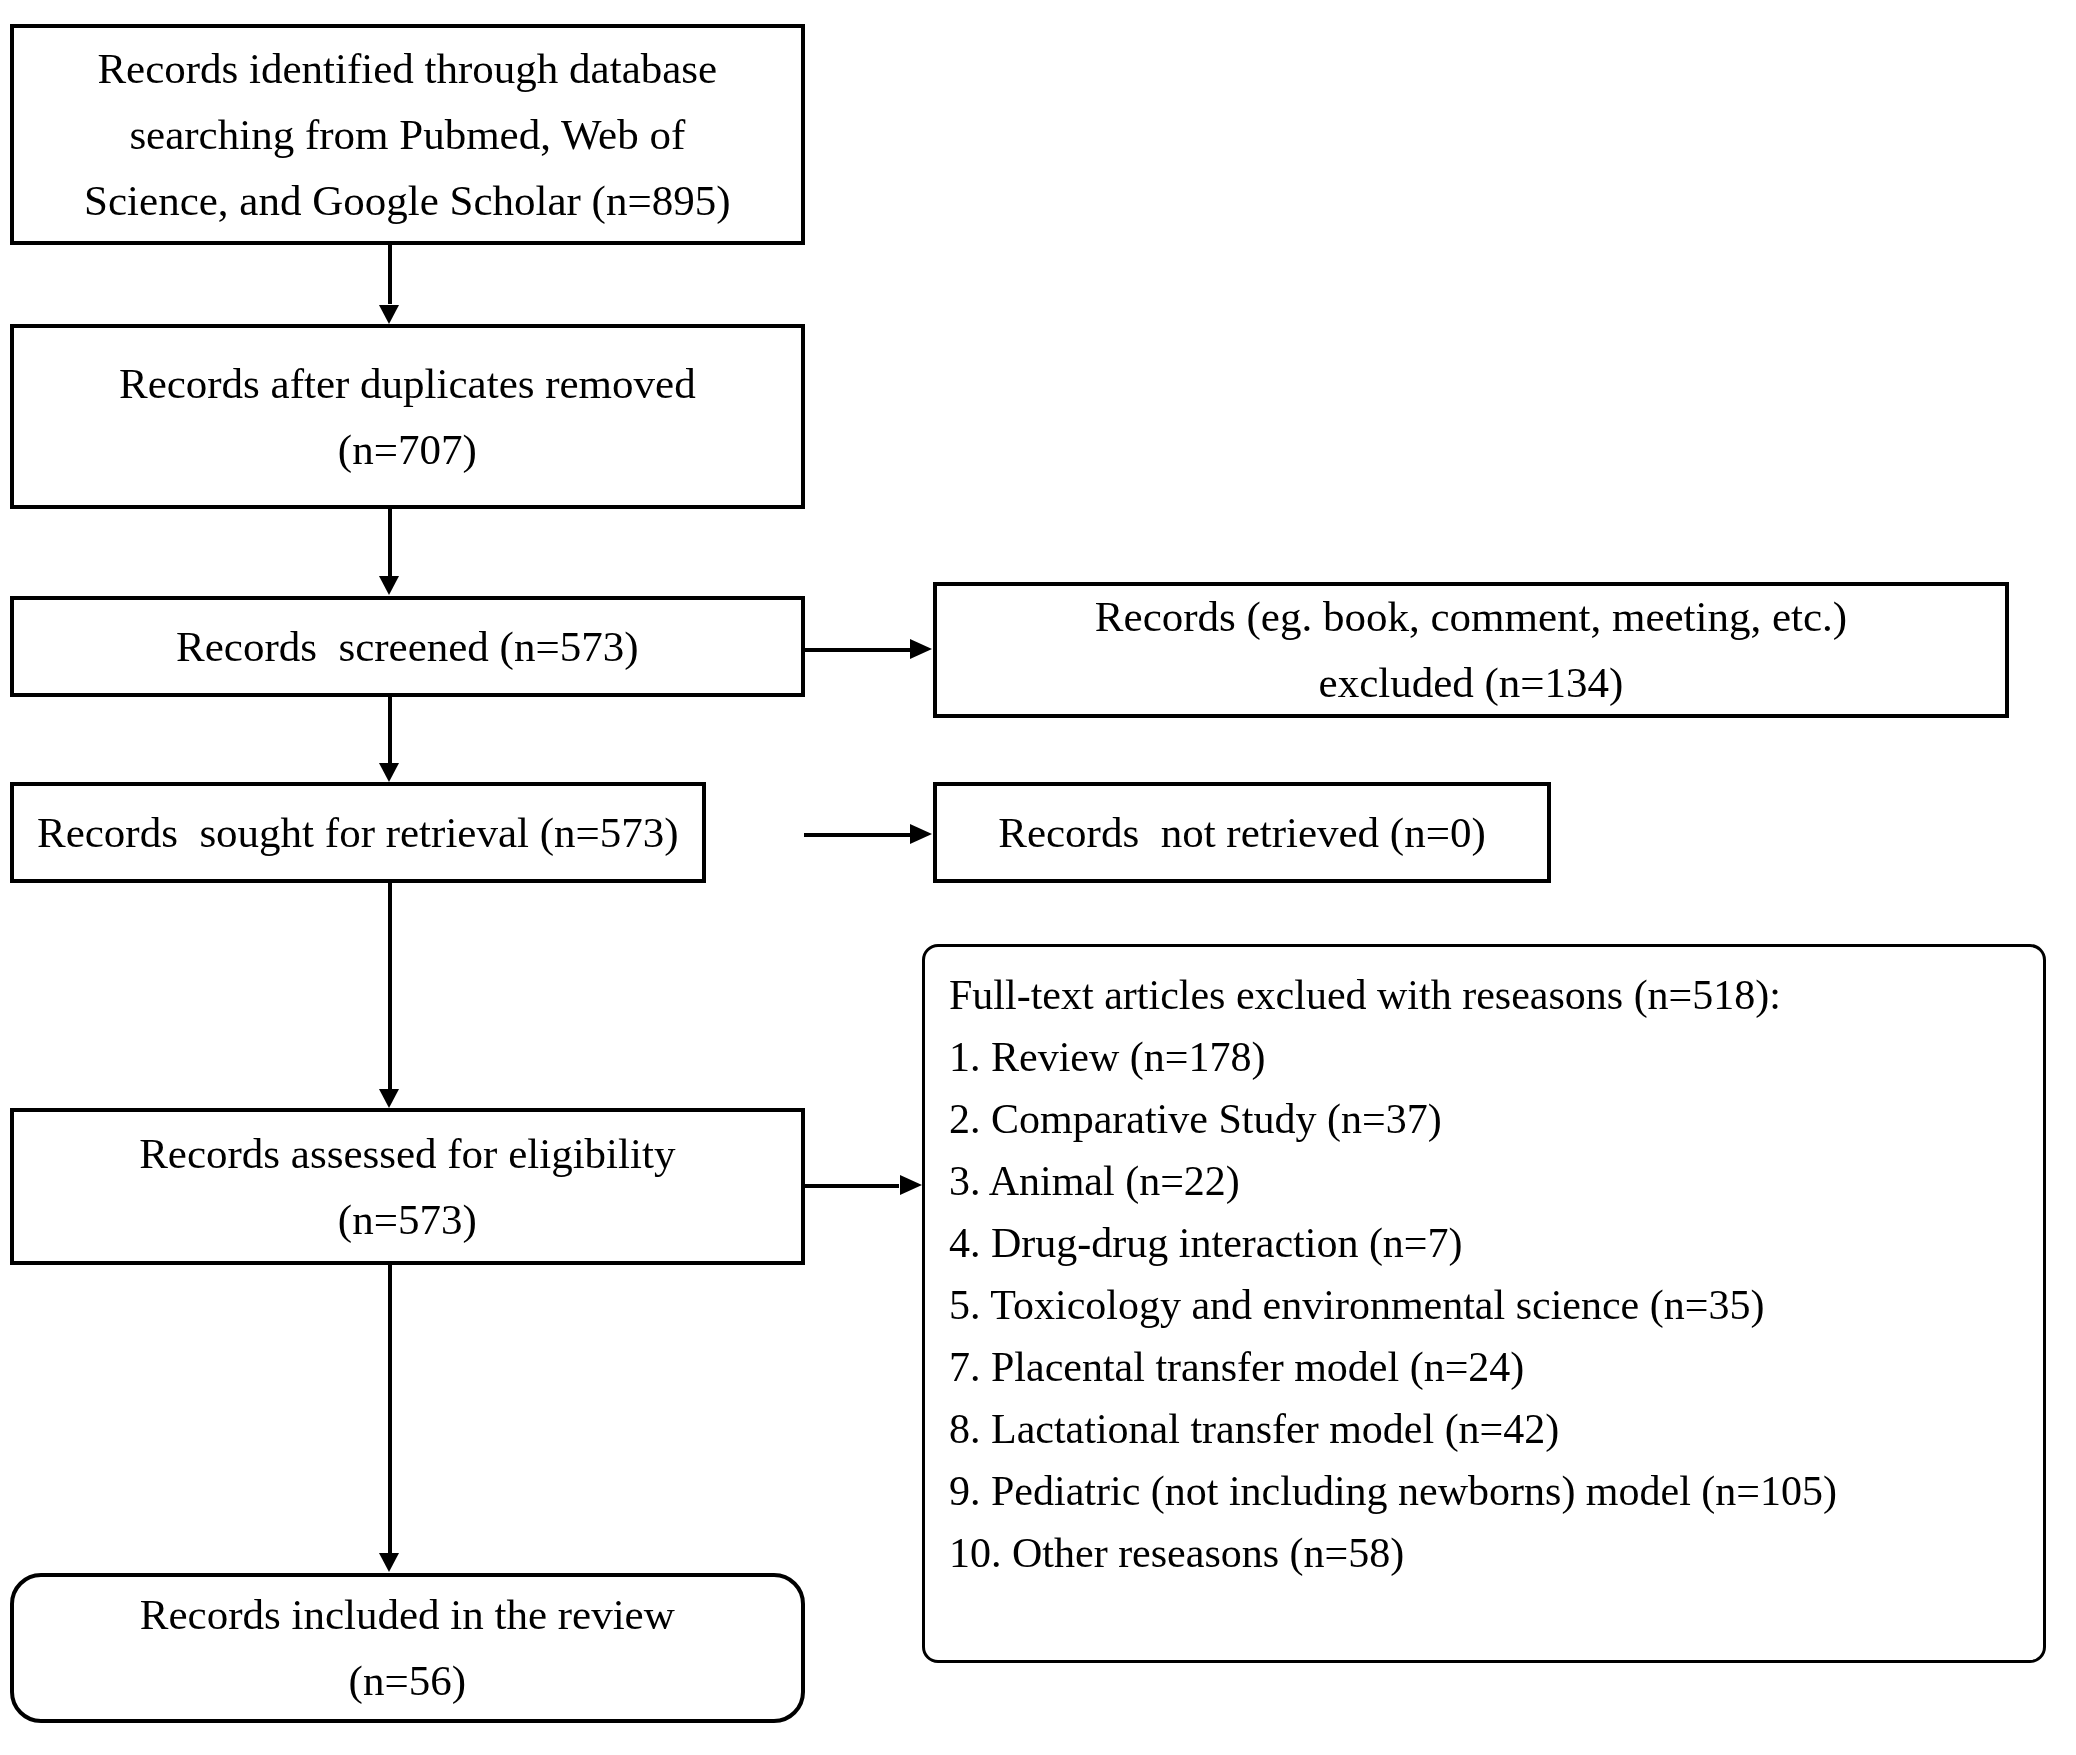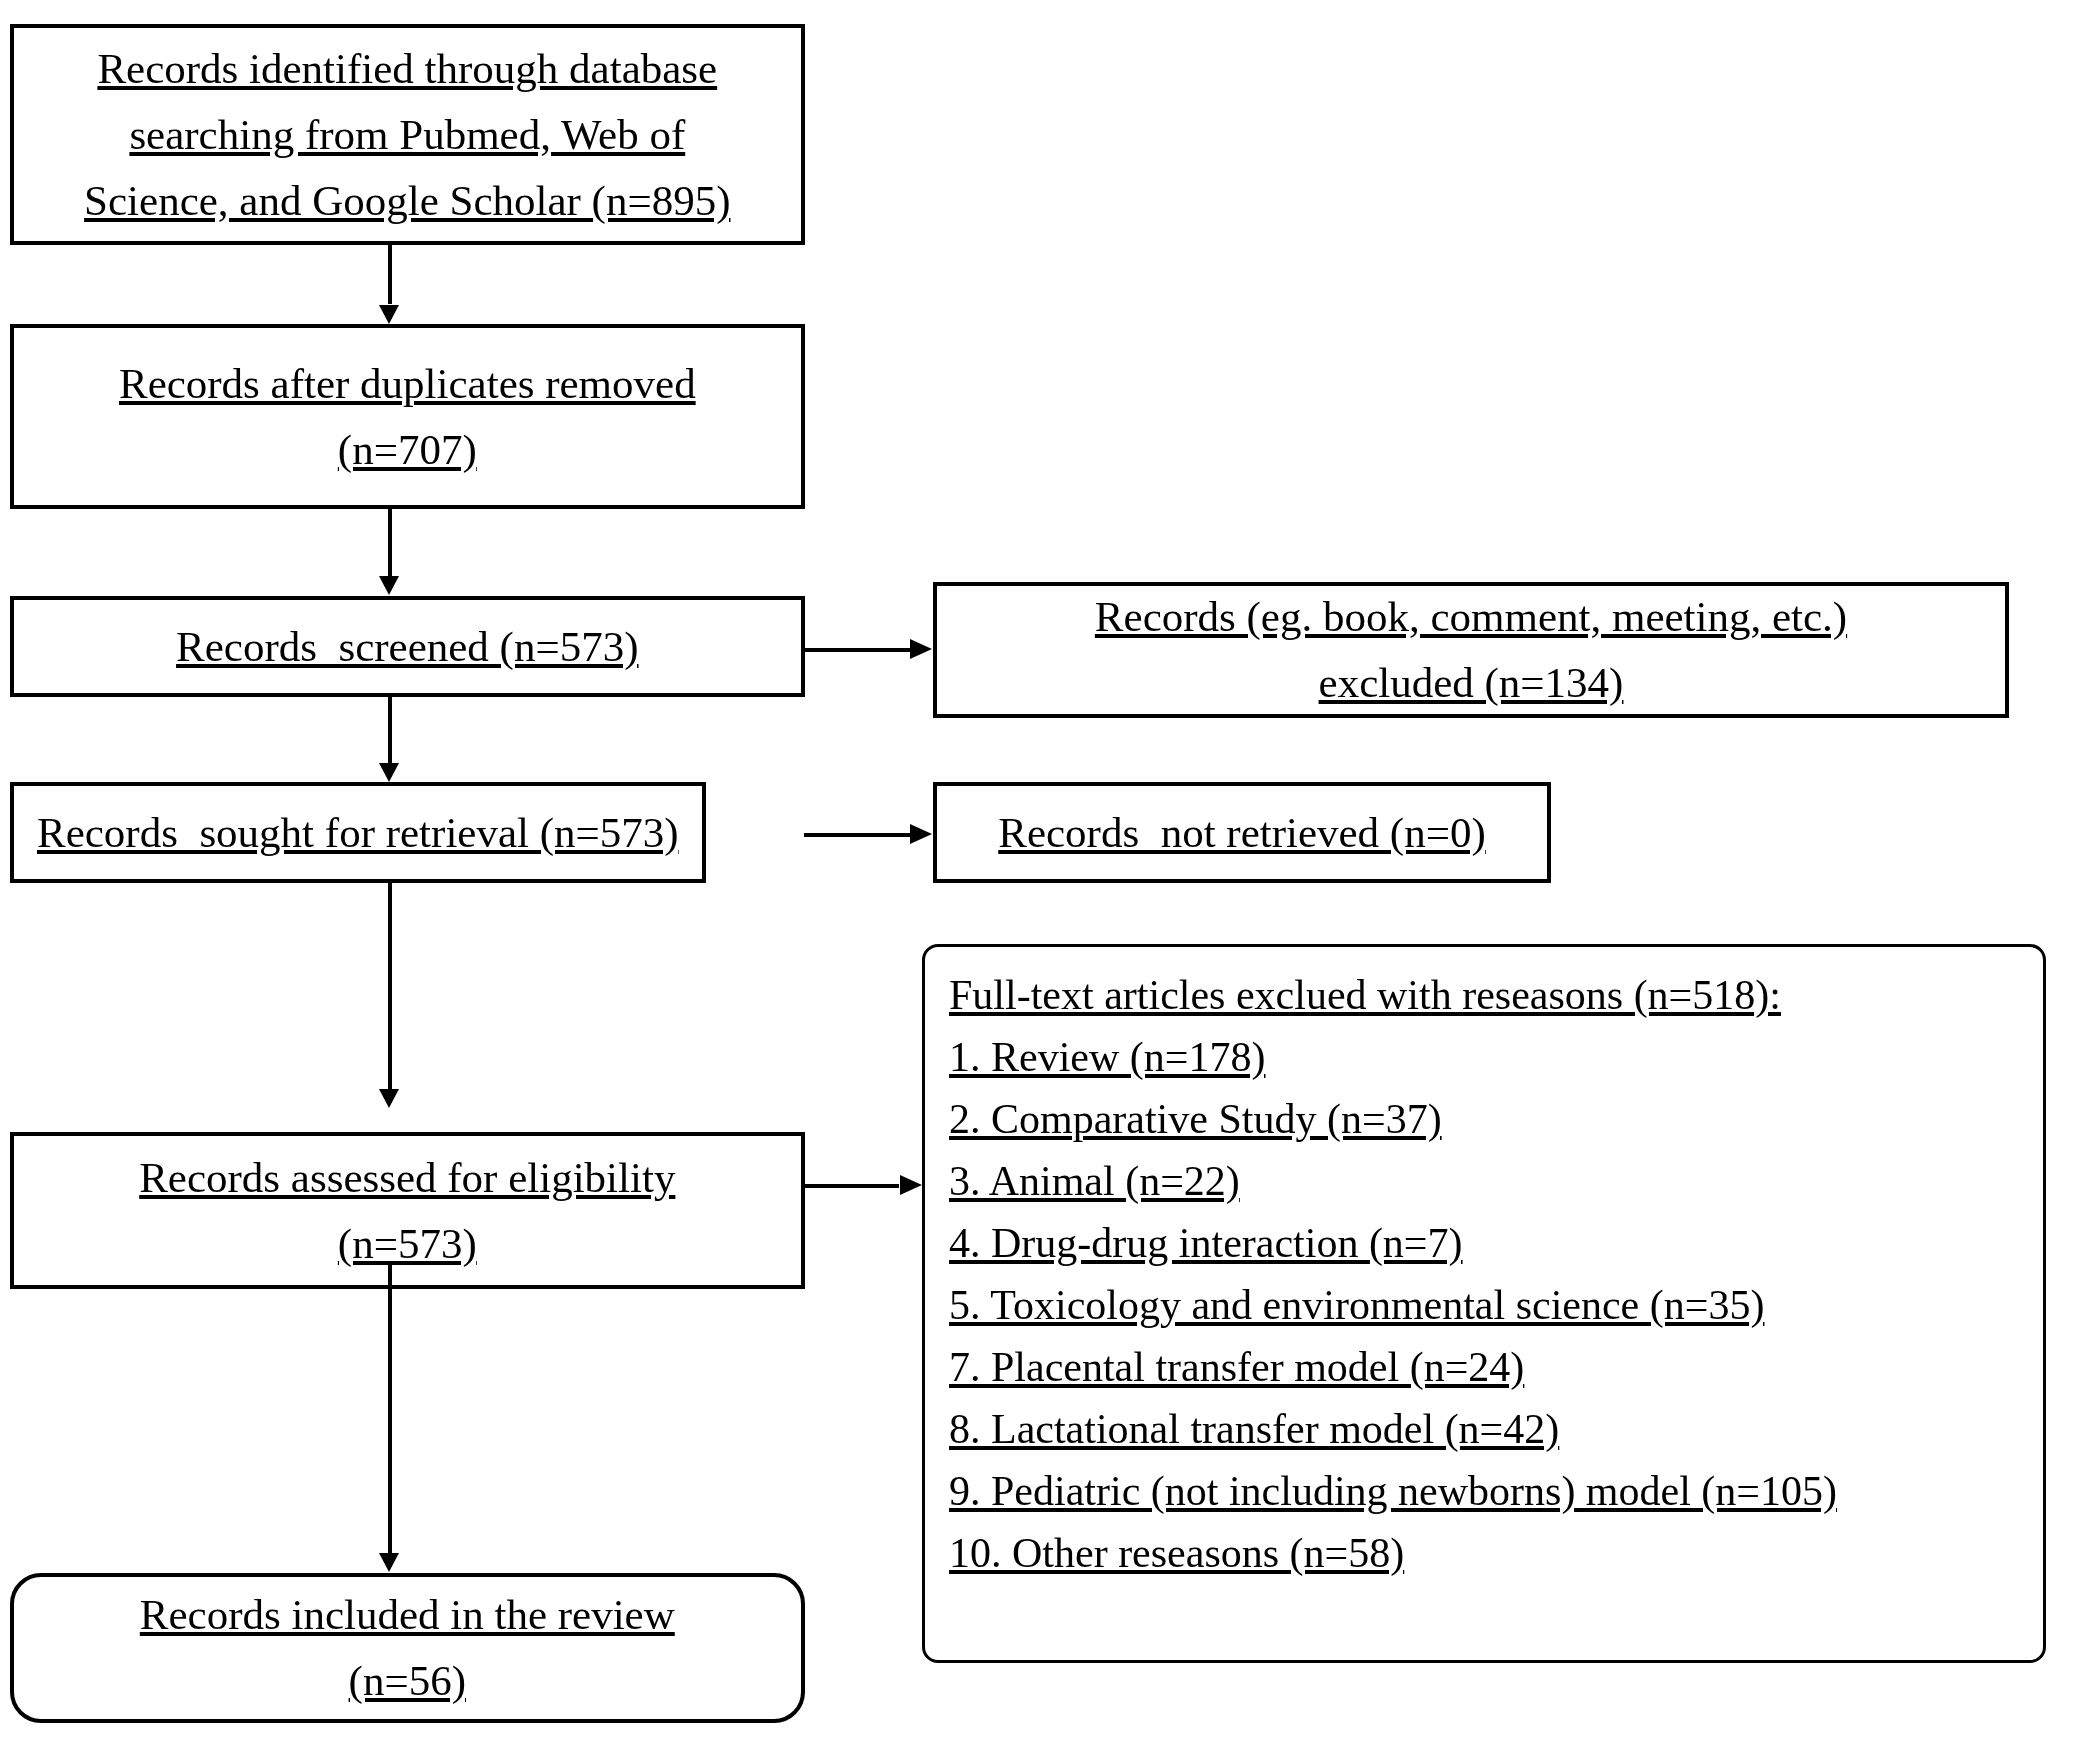--- a/index.html
+++ b/index.html
@@ -16,21 +16,21 @@
     box-sizing:border-box;
     border:4.2px solid #000000;
     background:#ffffff;
     display:flex;
     flex-direction:column;
     align-items:center;
     justify-content:center;
     text-align:center;
     font-size:43px;
   }
-  .bline{line-height:66px;white-space:pre;text-decoration:underline;}
+  .bline{line-height:66px;white-space:pre;}
   .fulltext{
     border-width:3.5px;
     align-items:flex-start;
     justify-content:flex-start;
     text-align:left;
     padding:16.7px 12.5px 0 24px;
     font-size:42px;
     border-radius:16px;
   }
   .fulltext .bline{line-height:62px;}
@@ -66,21 +66,21 @@
   </div>
 
   <div class="fbox" style="left:9.8px;top:596px;width:795px;height:101px;">
     <div class="bline">Records  screened (n=573)</div>
   </div>
 
   <div class="fbox" style="left:9.8px;top:782px;width:696px;height:101px;">
     <div class="bline">Records  sought for retrieval (n=573)</div>
   </div>
 
-  <div class="fbox" style="left:9.8px;top:1108px;width:795px;height:157px;margin-top:24px;">
+  <div class="fbox" style="left:9.8px;top:1108px;width:795px;height:157px;">
     <div class="bline">Records assessed for eligibility</div>
     <div class="bline">(n=573)</div>
   </div>
 
   <div class="fbox" style="left:9.8px;top:1573px;width:795px;height:150px;border-radius:31px;">
     <div class="bline">Records included in the review</div>
     <div class="bline">(n=56)</div>
   </div>
 
   <div class="fbox" style="left:933px;top:582px;width:1076px;height:136px;">

